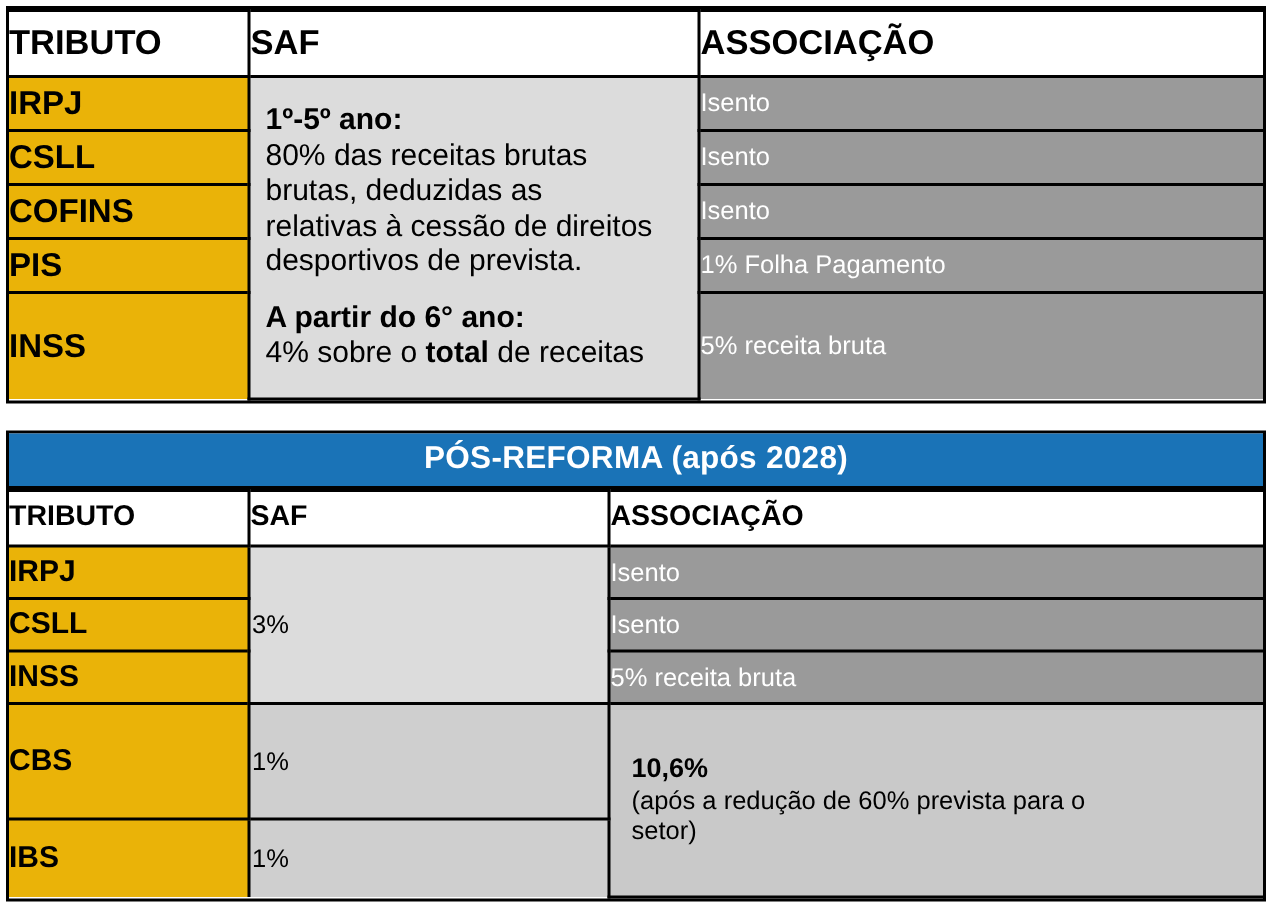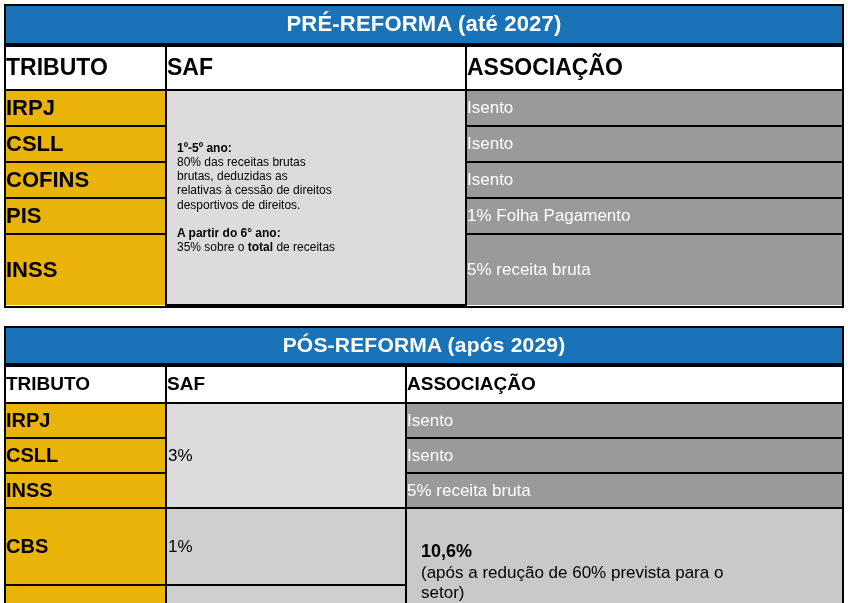--- a/index.html
+++ b/index.html
@@ -85,21 +85,21 @@
     background: #eab308;
   }
   .trib-1 { font-size: 22px; padding: 4px 0; }
   .trib-2 { font-size: 20px; padding: 5px 0; }
 
   
   .saf-light {
     background: #dcdcdc;
   }
   .saf-text {
-    font-size: 12px;
+    font-size: 20px;
     line-height: 1.18;
     padding: 2px 10px;
   }
   .saf-val-1 { background: #dcdcdc; font-size: 17px; }
   .saf-val-2 { background: #cfcfcf; font-size: 17px; }
 
   
   .assoc-dark {
     background: #9a9a9a;
     color: #ffffff;
@@ -120,45 +120,44 @@
     padding: 8px 14px;
   }
   .assoc-cbs .big { font-weight: bold; font-size: 18px; }
 </style>
 </head>
 <body>
 
 <div class="page">
 
   <div class="table-block">
-    <div class="title-bar title-1">PRÉ-REFORMA (até 2027)</div>
     <table class="grid">
       <colgroup>
         <col class="col-trib">
         <col class="col-saf">
         <col class="col-assoc">
       </colgroup>
       <tbody>
         <tr class="hdr hdr-1">
           <td>TRIBUTO</td>
           <td>SAF</td>
           <td>ASSOCIAÇÃO</td>
         </tr>
 
         <tr>
           <td class="trib trib-1">IRPJ</td>
           <td class="saf-light saf-text" rowspan="5">
             <div><b>1º-5º ano:</b></div>
             <div>80% das receitas brutas</div>
             <div>brutas, deduzidas as</div>
             <div>relativas à cessão de direitos</div>
-            <div>desportivos de direitos.</div>
+            <div>desportivos de prevista.</div>
             <div style="height:14px"></div>
             <div><b>A partir do 6° ano:</b></div>
-            <div><span>35% sobre o </span><b>total</b><span> de receitas</span></div>
+            <div><span>4% sobre o </span><b>total</b><span> de receitas</span></div>
           </td>
           <td class="assoc-dark">Isento</td>
         </tr>
 
         <tr>
           <td class="trib trib-1">CSLL</td>
           <td class="assoc-dark">Isento</td>
         </tr>
 
         <tr>
@@ -175,21 +174,21 @@
           <td class="trib trib-1" style="padding:22px 0">INSS</td>
           <td class="assoc-dark">5% receita bruta</td>
         </tr>
       </tbody>
     </table>
   </div>
 
   <div class="block-gap"></div>
 
   <div class="table-block">
-    <div class="title-bar title-2">PÓS-REFORMA (após 2029)</div>
+    <div class="title-bar title-2">PÓS-REFORMA (após 2028)</div>
     <table class="grid">
       <colgroup>
         <col class="col-trib">
         <col style="width:240px">
         <col class="col-assoc">
       </colgroup>
       <tbody>
         <tr class="hdr hdr-2">
           <td>TRIBUTO</td>
           <td>SAF</td>

